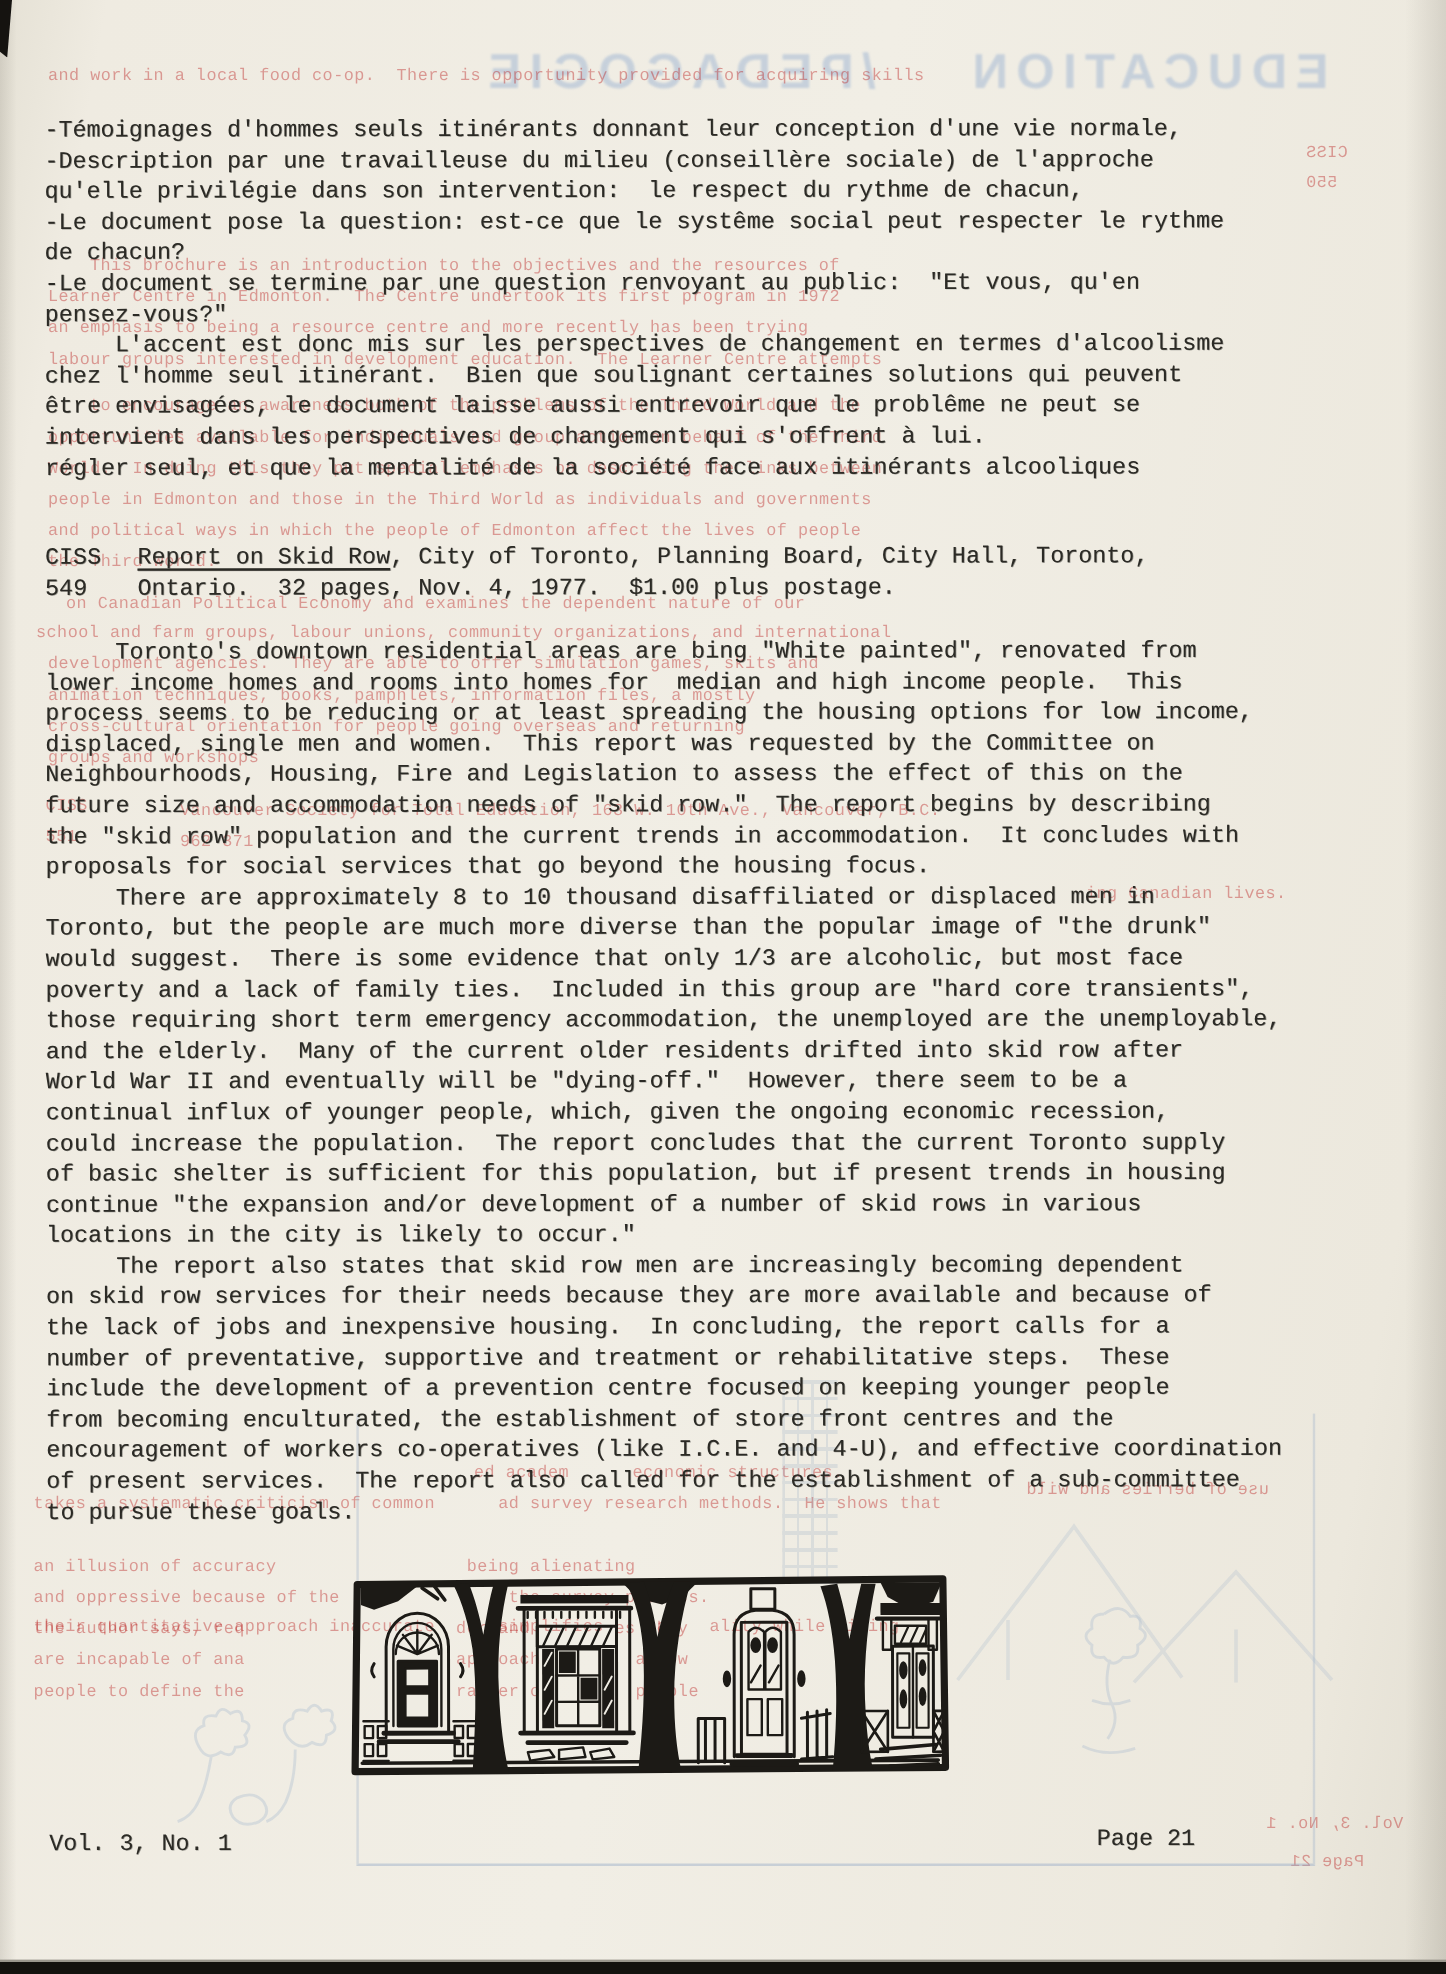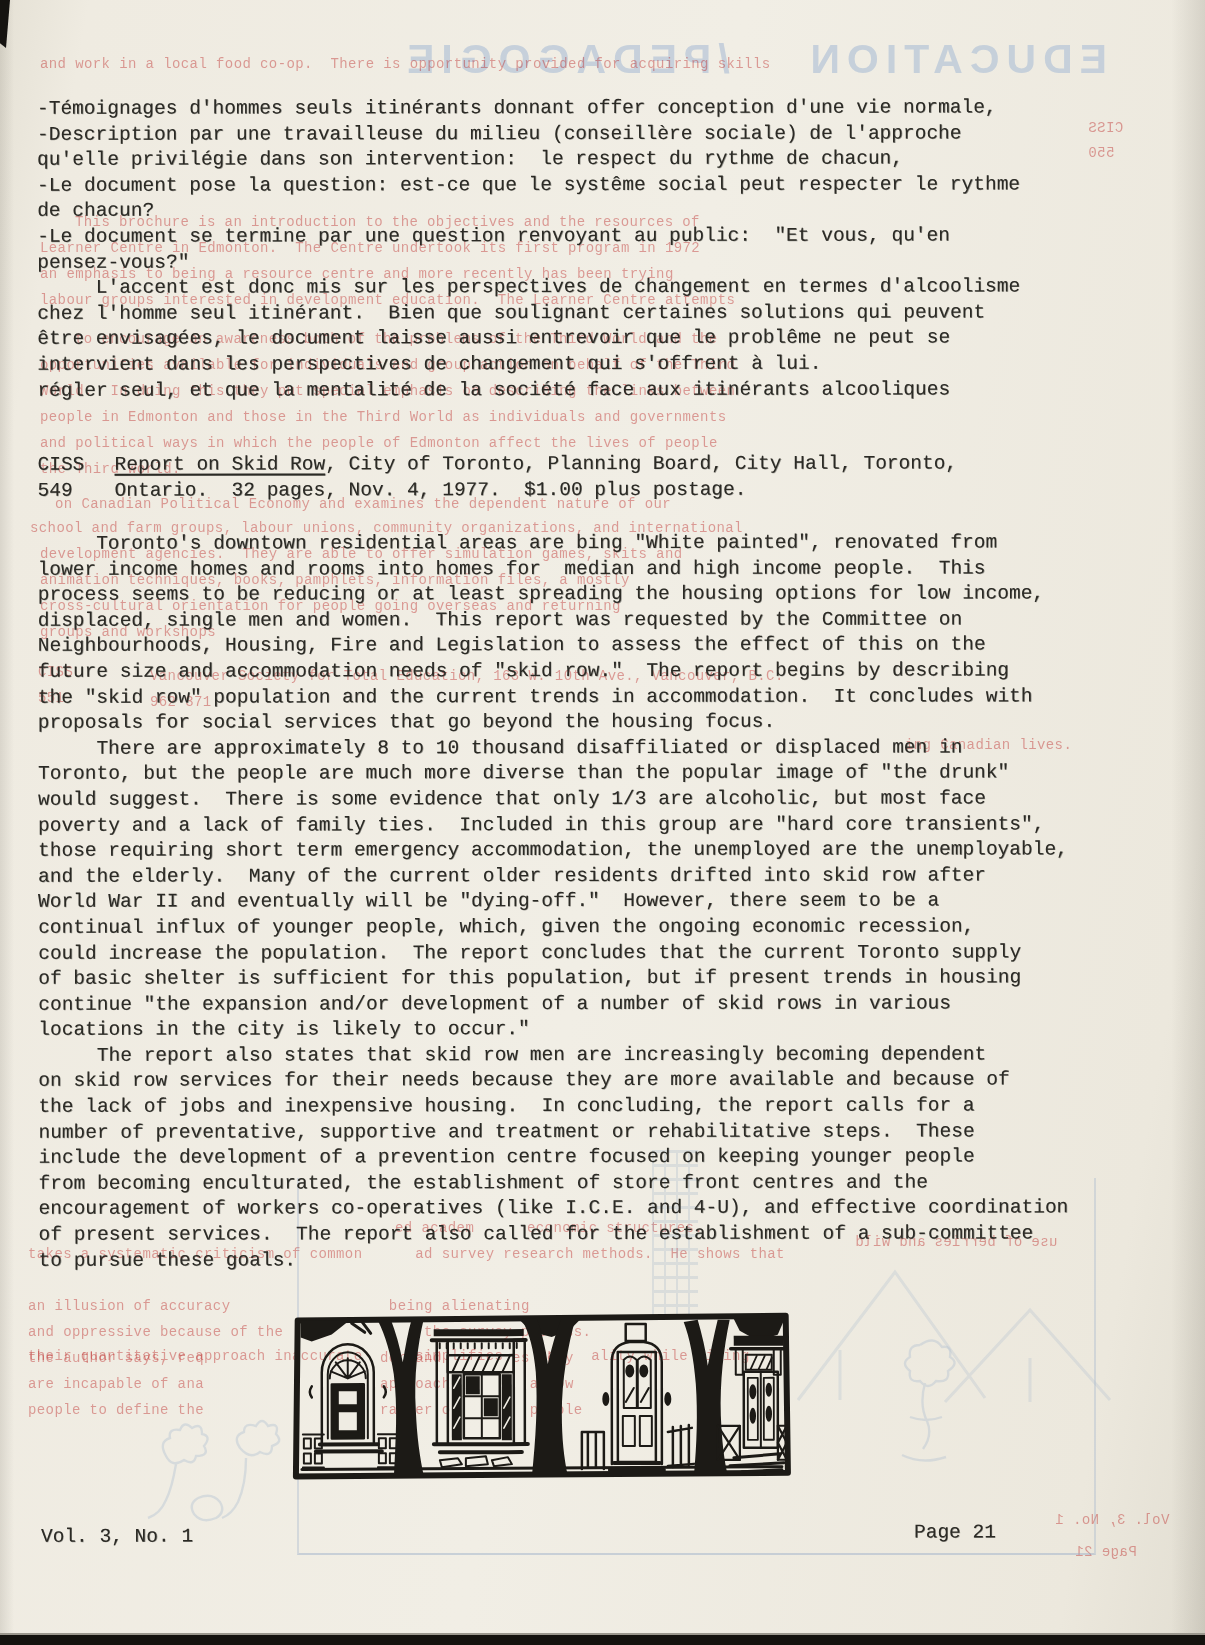--- a/index.html
+++ b/index.html
@@ -116,21 +116,21 @@
     <g stroke="#b2c1d2" stroke-width="2.4" fill="none" opacity="0.8">
       <path d="M70 20 q14 -10 22 2 q10 -2 8 10 q10 6 -2 14 q2 12 -12 10 q-8 10 -16 0 q-12 2 -10 -10 q-10 -8 0 -14 q-2 -12 10 -12"></path>
       <path d="M75 58 q-6 22 2 38 q6 14 -4 28 M60 92 q16 6 32 0 M52 130 q20 10 44 2"></path>
     </g>
   </svg>
 </div>
 
 <div class="layer content">
 
   <div class="french-block ink">
-    <div class="tline">-Témoignages d'hommes seuls itinérants donnant offer conception d'une vie normale,</div>
+    <div class="tline">-Témoignages d'hommes seuls itinérants donnant leur conception d'une vie normale,</div>
     <div class="tline">-Description par une travailleuse du milieu (conseillère sociale) de l'approche</div>
     <div class="tline">qu'elle privilégie dans son intervention:  le respect du rythme de chacun,</div>
     <div class="tline">-Le document pose la question: est-ce que le systême social peut respecter le rythme</div>
     <div class="tline">de chacun?</div>
     <div class="tline">-Le document se termine par une question renvoyant au public:  "Et vous, qu'en</div>
     <div class="tline">pensez-vous?"</div>
     <div class="tline">     L'accent est donc mis sur les perspectives de changement en termes d'alcoolisme</div>
     <div class="tline">chez l'homme seul itinérant.  Bien que soulignant certaines solutions qui peuvent</div>
     <div class="tline">être envisagées, le document laisse aussi entrevoir que le problême ne peut se</div>
     <div class="tline">intervient dans les perspectives de changement qui s'offrent à lui.</div>

